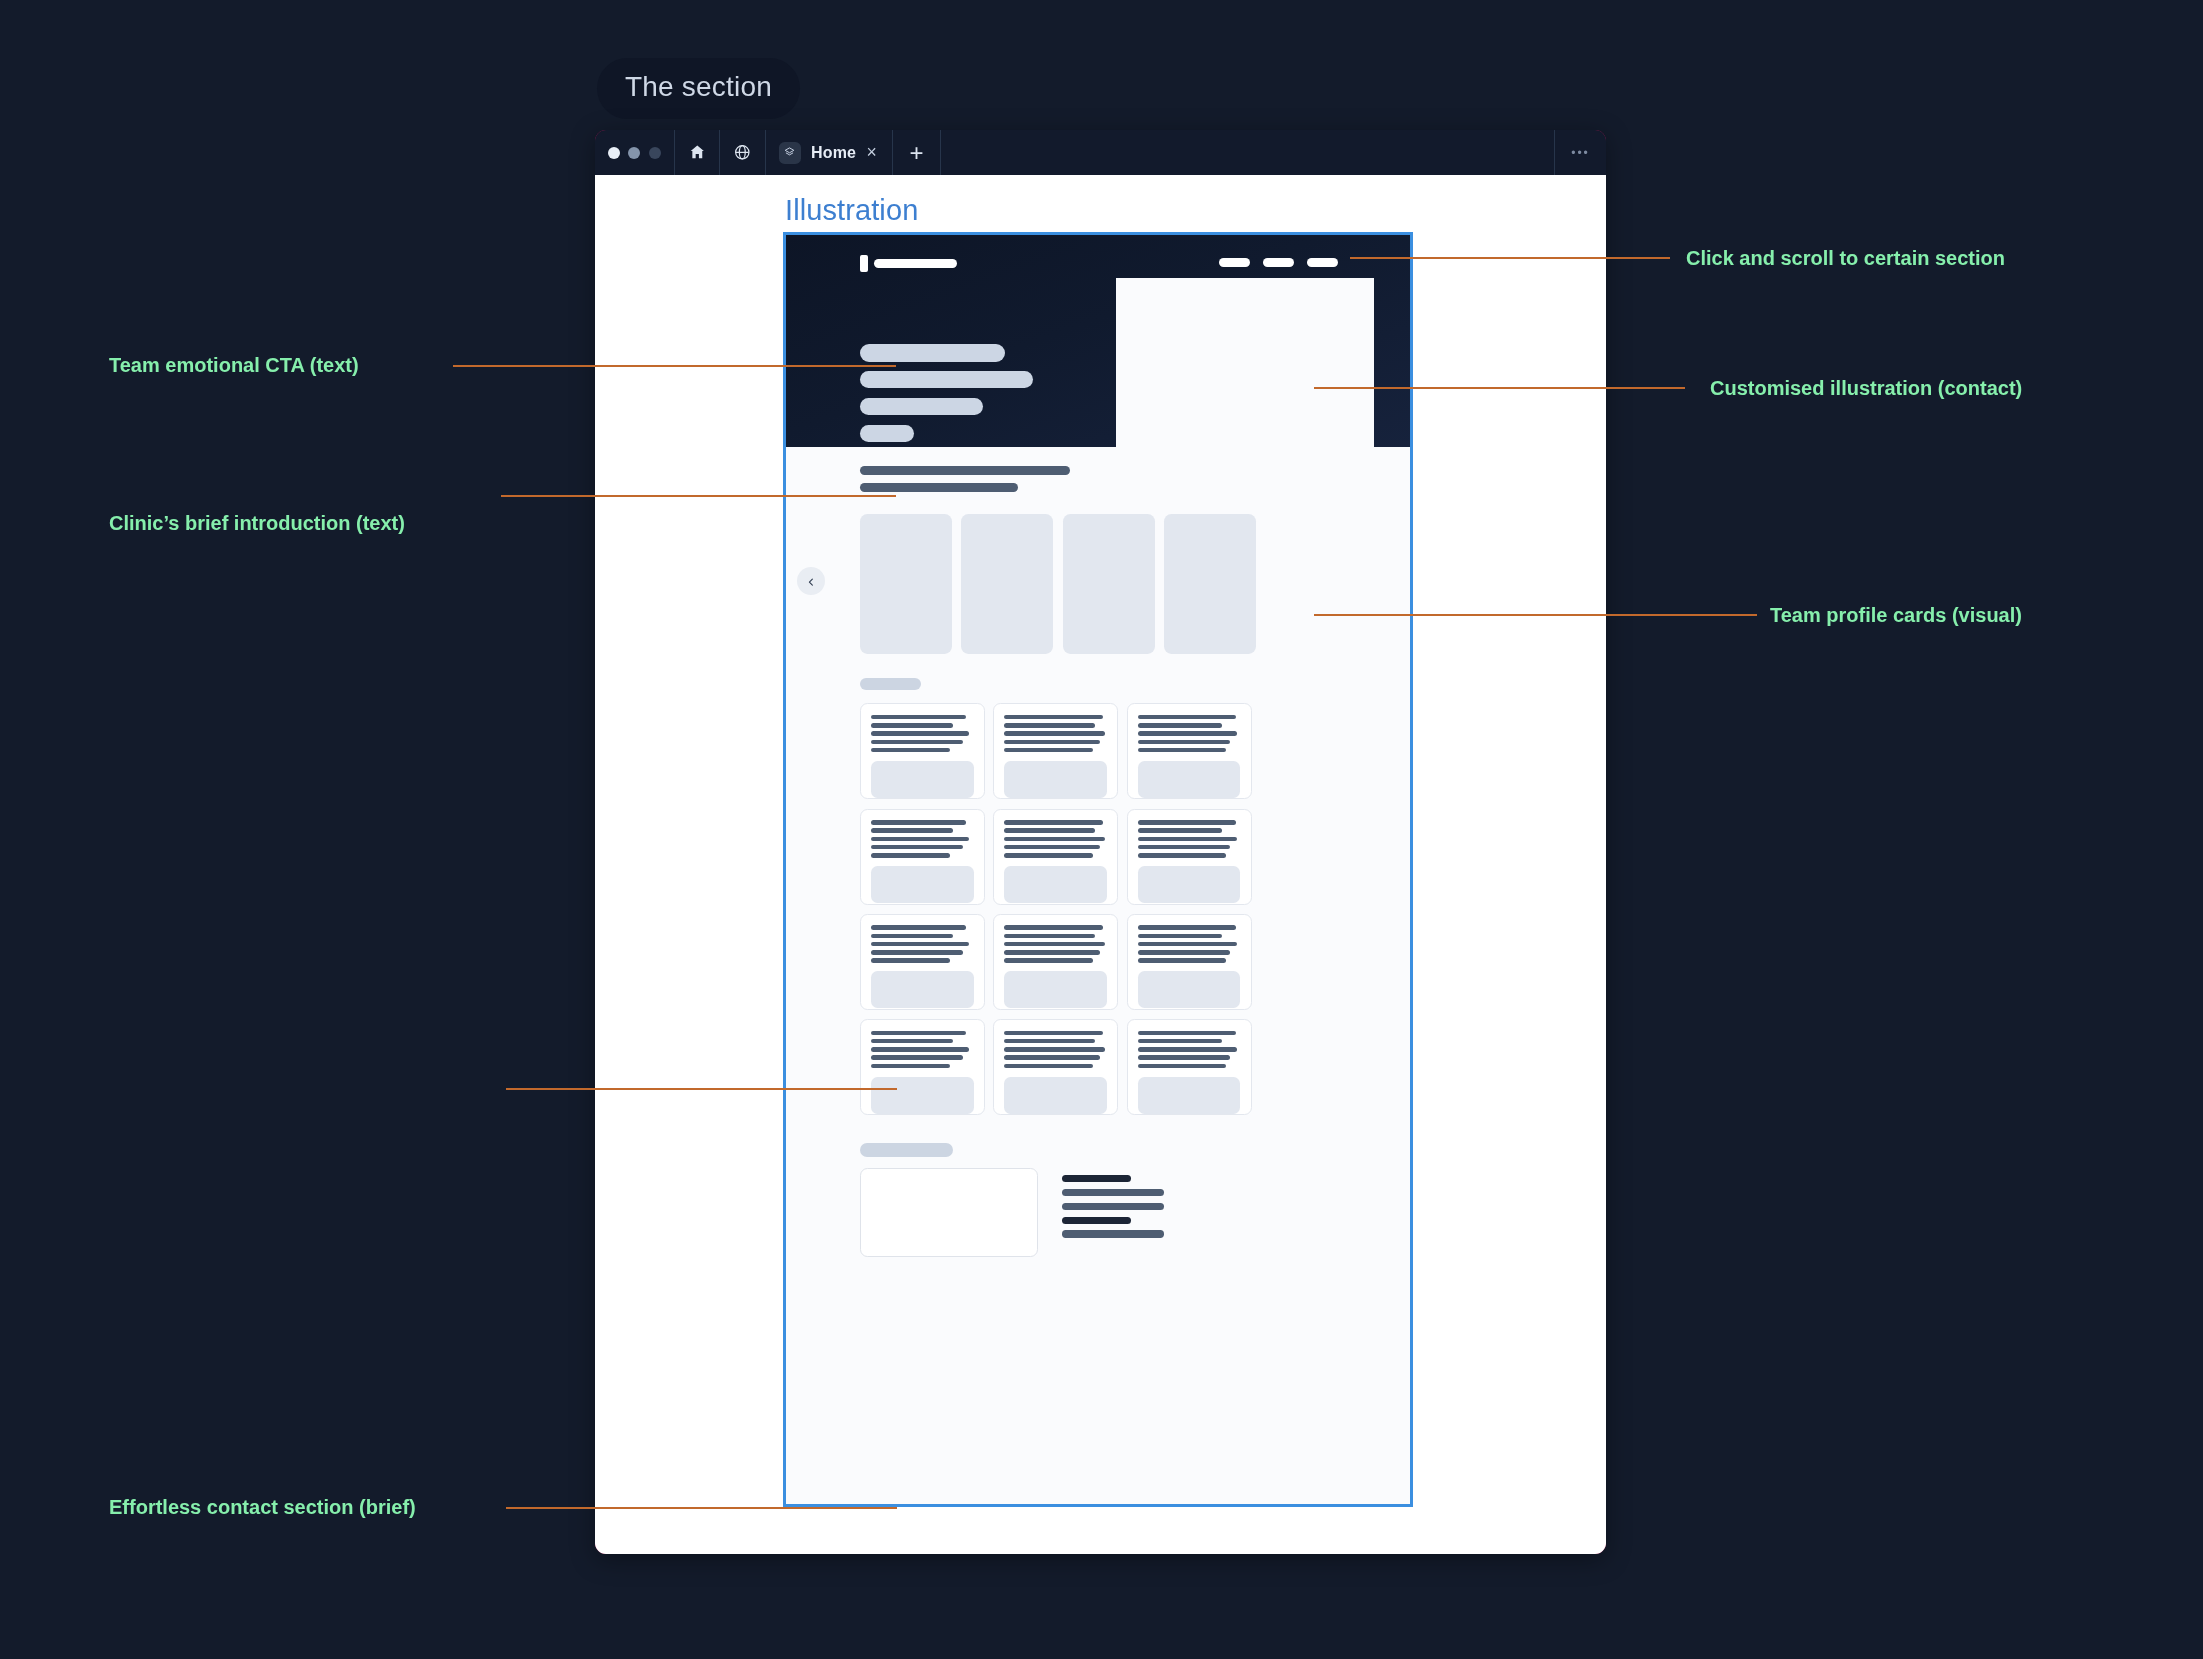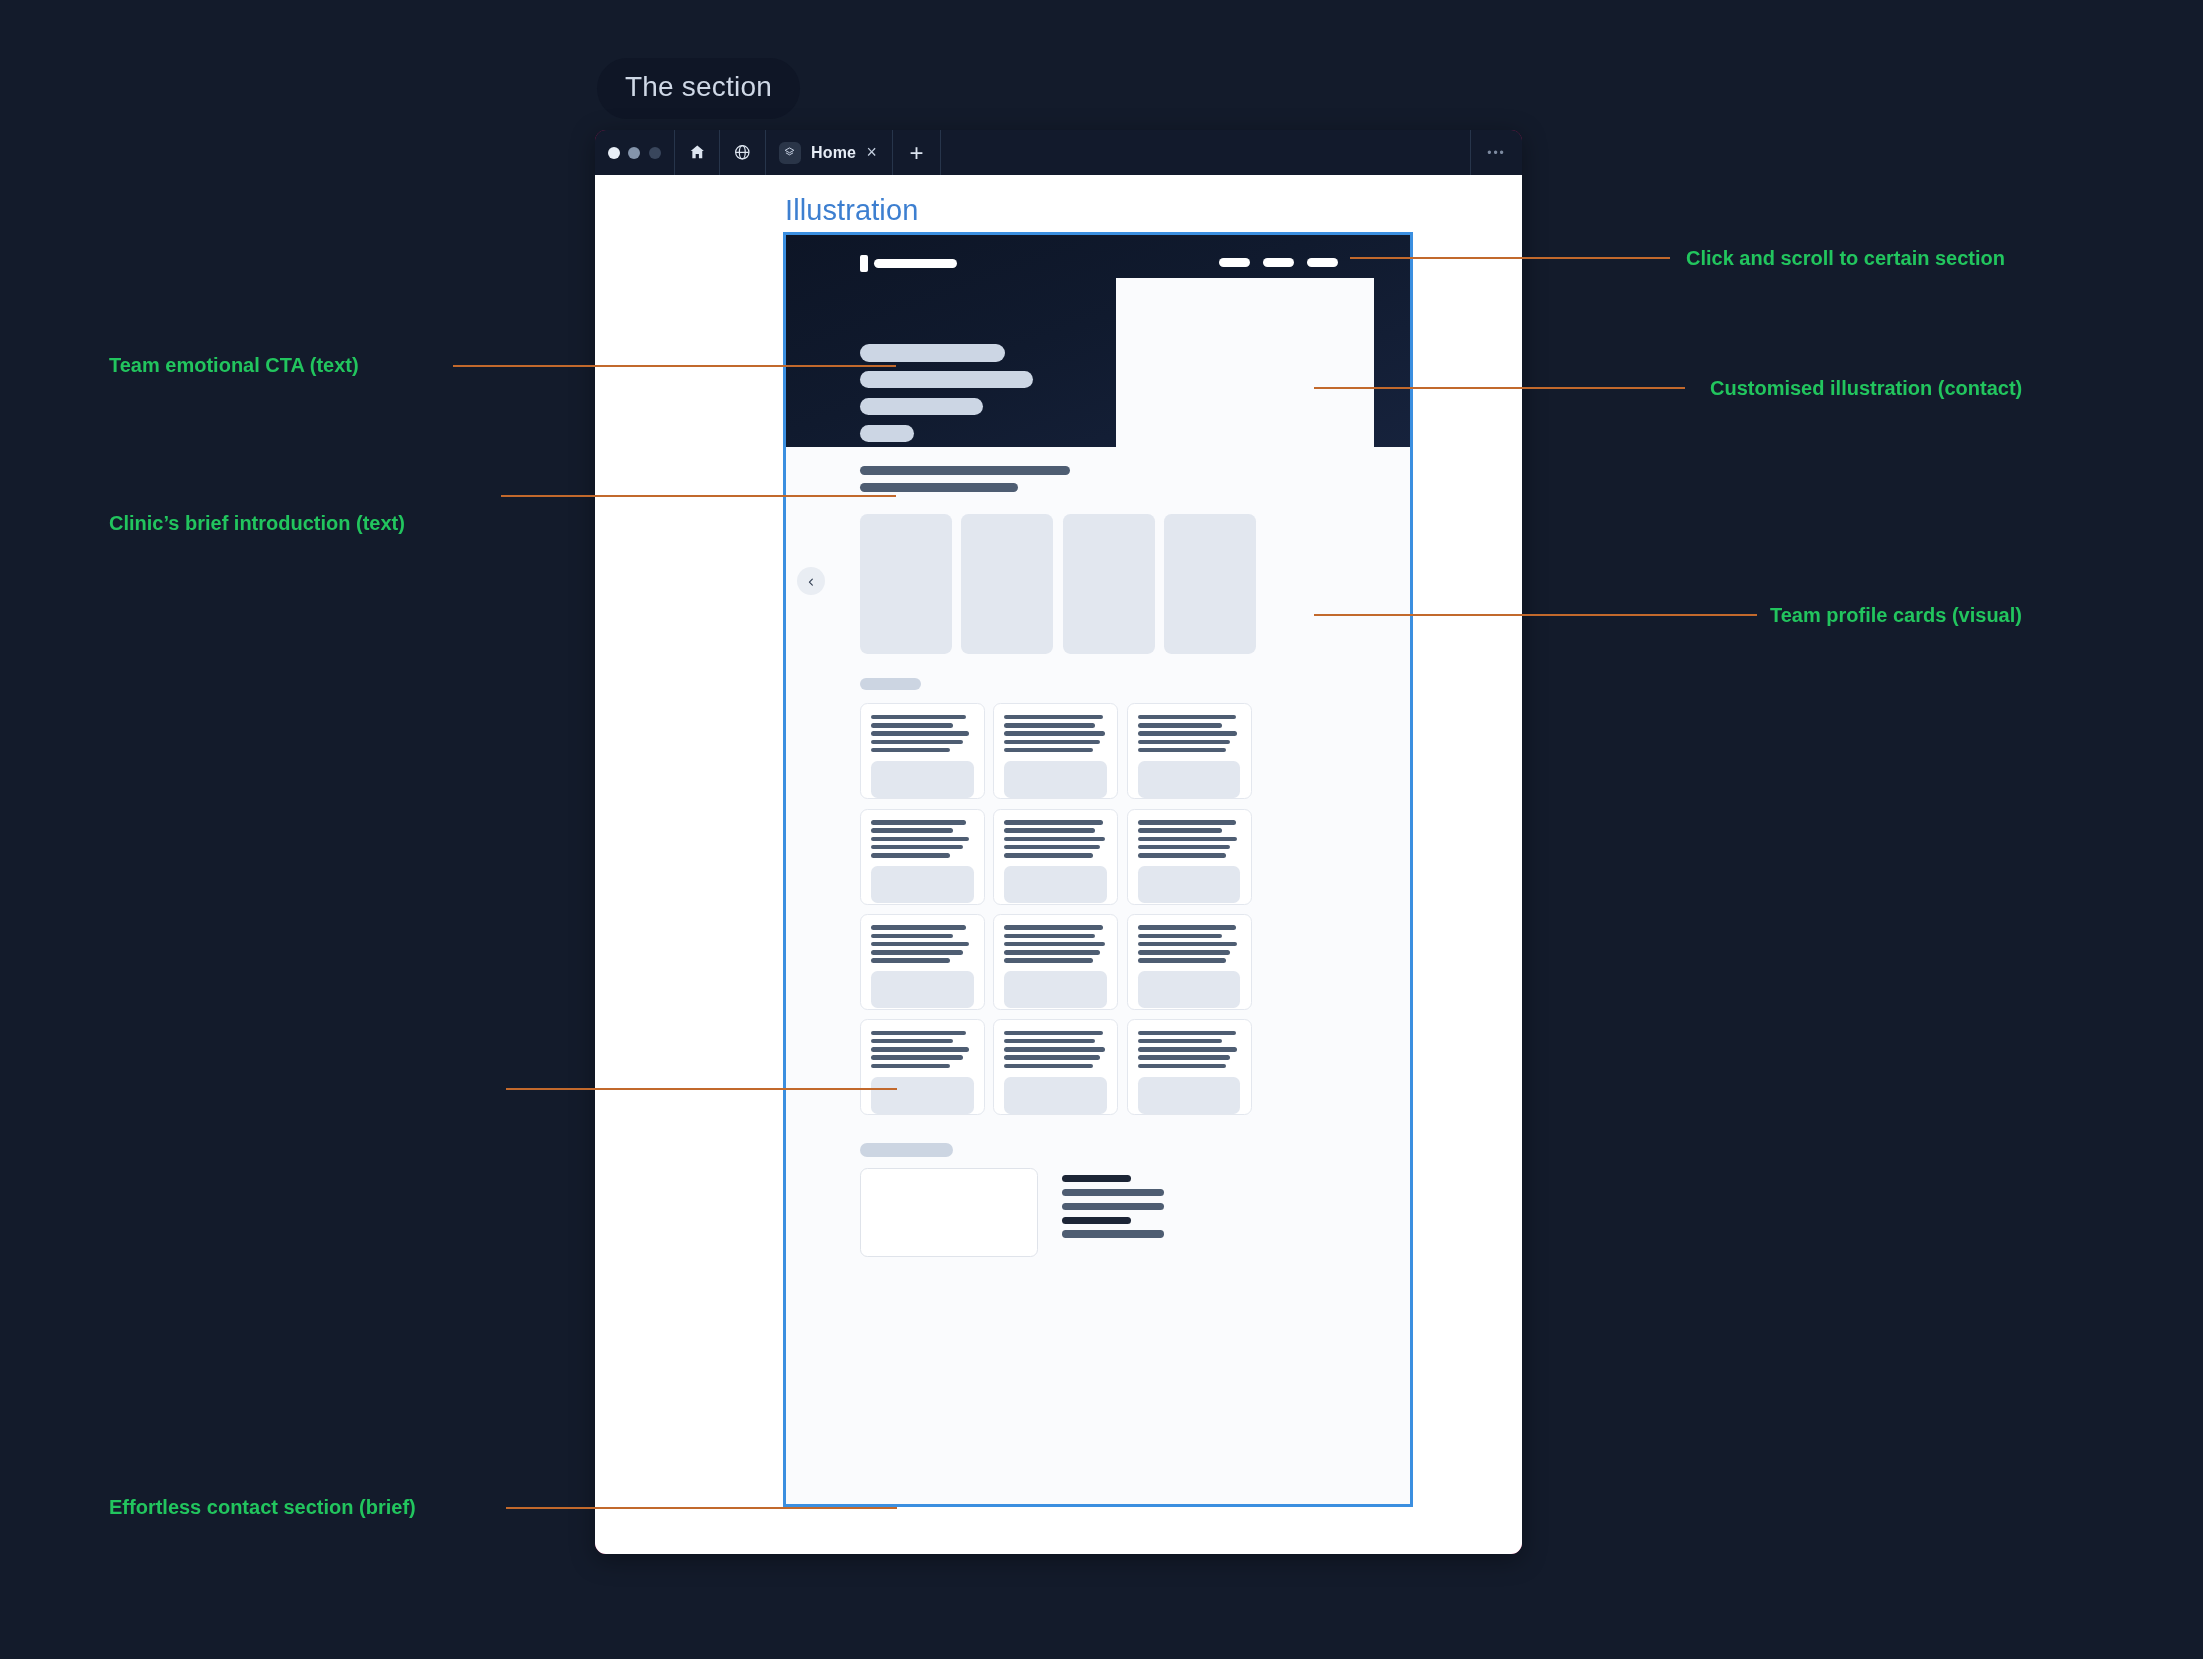--- a/index.html
+++ b/index.html
@@ -18,21 +18,21 @@
     background: #0f1626;
     border-radius: 32px;
     color: #cfd8e6;
     font-size: 28px;
     letter-spacing: 0.2px;
   }
 
   
   .browser {
     position: absolute; left: 595px; top: 130px;
-    width: 927px; height: 1424px;
+    width: 1011px; height: 1424px;
     background: #be185d;
     border-radius: 11px;
     overflow: hidden;
     box-shadow: 0 5.6px 24px rgba(0,0,0,.35);
   }
   .chrome {
     position: relative;
     height: 45px;
     background: #121a2c;
     display: flex; align-items: stretch;
@@ -160,21 +160,21 @@
   .c-line { height: 7.4px; border-radius: 3.7px; }
   .c-line.dark { background: #1c2536; }
   .c-line.mid { background: #4e5d72; }
   .c-line.l1 { width: 69px; }
   .c-line.l2 { width: 102px; }
   .c-line.l3 { width: 102px; }
   .c-line.l4 { width: 69px; }
   .c-line.l5 { width: 102px; }
 
   
-  .anno { position: absolute; color: #22c55e; font-size: 20px; font-weight: 700; line-height: 1.32; white-space: pre; }
+  .anno { position: absolute; color: #86efac; font-size: 20px; font-weight: 700; line-height: 1.32; white-space: pre; }
   .anno.right { }
   .leader { position: absolute; height: 1.9px; background: #c2692c; }
 </style>
 </head>
 <body>
 
 <div class="stage">
 
   <div class="title-chip">The section</div>
 

